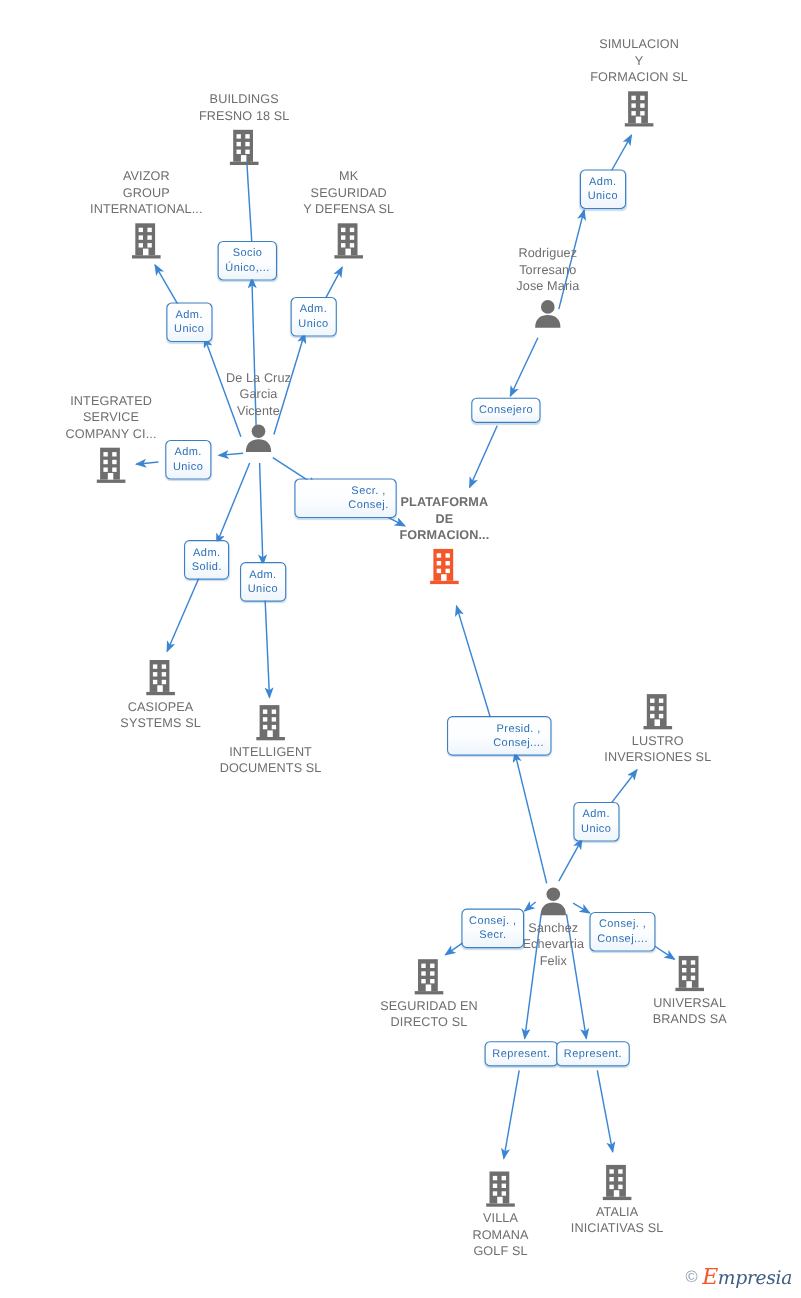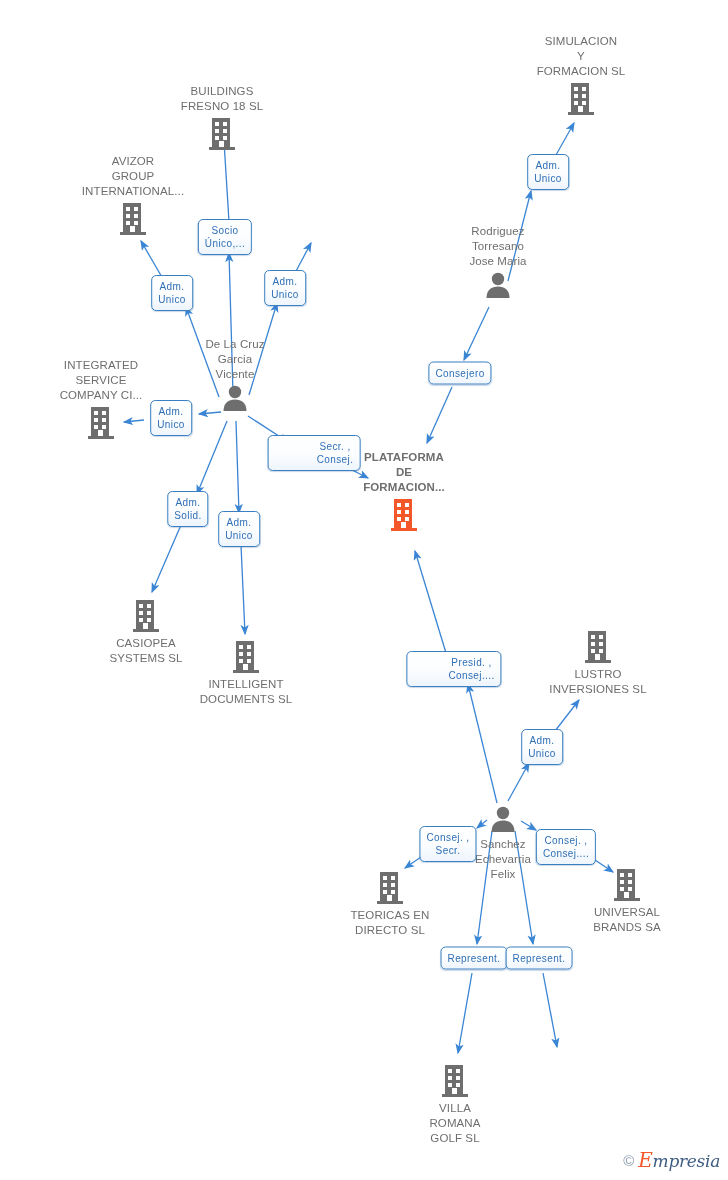--- a/index.html
+++ b/index.html
@@ -167,20 +167,38 @@
           <rect x="16" y="6" width="4" height="4" fill="#fff"></rect>
         <rect x="8" y="13" width="4" height="4" fill="#fff"></rect>
           <rect x="16" y="13" width="4" height="4" fill="#fff"></rect>
         <rect x="8" y="20" width="4" height="4" fill="#fff"></rect>
           <rect x="16" y="20" width="4" height="4" fill="#fff"></rect>
         <rect x="12" y="25" width="5" height="6" fill="#fff"></rect>
       </svg>
     </span>
   </div>
 
+  <div class="node cap-above" style="left:317px; top:154px;">
+    <span class="caption">MK
+SEGURIDAD
+Y DEFENSA SL</span>
+    <span class="glyph">
+      <svg width="30" height="36" viewBox="0 0 30 36" xmlns="http://www.w3.org/2000/svg">
+        <rect x="5" y="2" width="18" height="29" fill="#6e6e6e"></rect>
+        <rect x="2" y="31" width="26" height="3" fill="#6e6e6e"></rect>
+        <rect x="8" y="6" width="4" height="4" fill="#fff"></rect>
+          <rect x="16" y="6" width="4" height="4" fill="#fff"></rect>
+        <rect x="8" y="13" width="4" height="4" fill="#fff"></rect>
+          <rect x="16" y="13" width="4" height="4" fill="#fff"></rect>
+        <rect x="8" y="20" width="4" height="4" fill="#fff"></rect>
+          <rect x="16" y="20" width="4" height="4" fill="#fff"></rect>
+        <rect x="12" y="25" width="5" height="6" fill="#fff"></rect>
+      </svg>
+    </span>
+  </div>
 
   <div class="node cap-above" style="left:101px; top:358px;">
     <span class="caption">INTEGRATED
 SERVICE
 COMPANY CI...</span>
     <span class="glyph">
       <svg width="30" height="36" viewBox="0 0 30 36" xmlns="http://www.w3.org/2000/svg">
         <rect x="5" y="2" width="18" height="29" fill="#6e6e6e"></rect>
         <rect x="2" y="31" width="26" height="3" fill="#6e6e6e"></rect>
         <rect x="8" y="6" width="4" height="4" fill="#fff"></rect>
@@ -329,21 +347,21 @@
         <rect x="2" y="31" width="26" height="3" fill="#6e6e6e"></rect>
         <rect x="8" y="6" width="4" height="4" fill="#fff"></rect>
           <rect x="16" y="6" width="4" height="4" fill="#fff"></rect>
         <rect x="8" y="13" width="4" height="4" fill="#fff"></rect>
           <rect x="16" y="13" width="4" height="4" fill="#fff"></rect>
         <rect x="8" y="20" width="4" height="4" fill="#fff"></rect>
           <rect x="16" y="20" width="4" height="4" fill="#fff"></rect>
         <rect x="12" y="25" width="5" height="6" fill="#fff"></rect>
       </svg>
     </span>
-    <span class="caption">TEORICAS EN
+    <span class="caption">SEGURIDAD EN
 DIRECTO SL</span>
   </div>
 
   <div class="node cap-below" style="left:627px; top:867px;">
     <span class="glyph">
       <svg width="30" height="36" viewBox="0 0 30 36" xmlns="http://www.w3.org/2000/svg">
         <rect x="5" y="2" width="18" height="29" fill="#6e6e6e"></rect>
         <rect x="2" y="31" width="26" height="3" fill="#6e6e6e"></rect>
         <rect x="8" y="6" width="4" height="4" fill="#fff"></rect>
           <rect x="16" y="6" width="4" height="4" fill="#fff"></rect>
@@ -370,20 +388,37 @@
         <rect x="8" y="20" width="4" height="4" fill="#fff"></rect>
           <rect x="16" y="20" width="4" height="4" fill="#fff"></rect>
         <rect x="12" y="25" width="5" height="6" fill="#fff"></rect>
       </svg>
     </span>
     <span class="caption">VILLA
 ROMANA
 GOLF SL</span>
   </div>
 
+  <div class="node cap-below" style="left:561px; top:1057px;">
+    <span class="glyph">
+      <svg width="30" height="36" viewBox="0 0 30 36" xmlns="http://www.w3.org/2000/svg">
+        <rect x="5" y="2" width="18" height="29" fill="#6e6e6e"></rect>
+        <rect x="2" y="31" width="26" height="3" fill="#6e6e6e"></rect>
+        <rect x="8" y="6" width="4" height="4" fill="#fff"></rect>
+          <rect x="16" y="6" width="4" height="4" fill="#fff"></rect>
+        <rect x="8" y="13" width="4" height="4" fill="#fff"></rect>
+          <rect x="16" y="13" width="4" height="4" fill="#fff"></rect>
+        <rect x="8" y="20" width="4" height="4" fill="#fff"></rect>
+          <rect x="16" y="20" width="4" height="4" fill="#fff"></rect>
+        <rect x="12" y="25" width="5" height="6" fill="#fff"></rect>
+      </svg>
+    </span>
+    <span class="caption">ATALIA
+INICIATIVAS SL</span>
+  </div>
 
   <div class="edge-label" style="left:225px; top:237px;">Socio
 Único,...</div>
   <div class="edge-label" style="left:172px; top:293px;">Adm.
 Unico</div>
   <div class="edge-label" style="left:285px; top:288px;">Adm.
 Unico</div>
   <div class="edge-label" style="left:171px; top:418px;">Adm.
 Unico</div>
   <div class="edge-label" style="left:188px; top:509px;">Adm.

